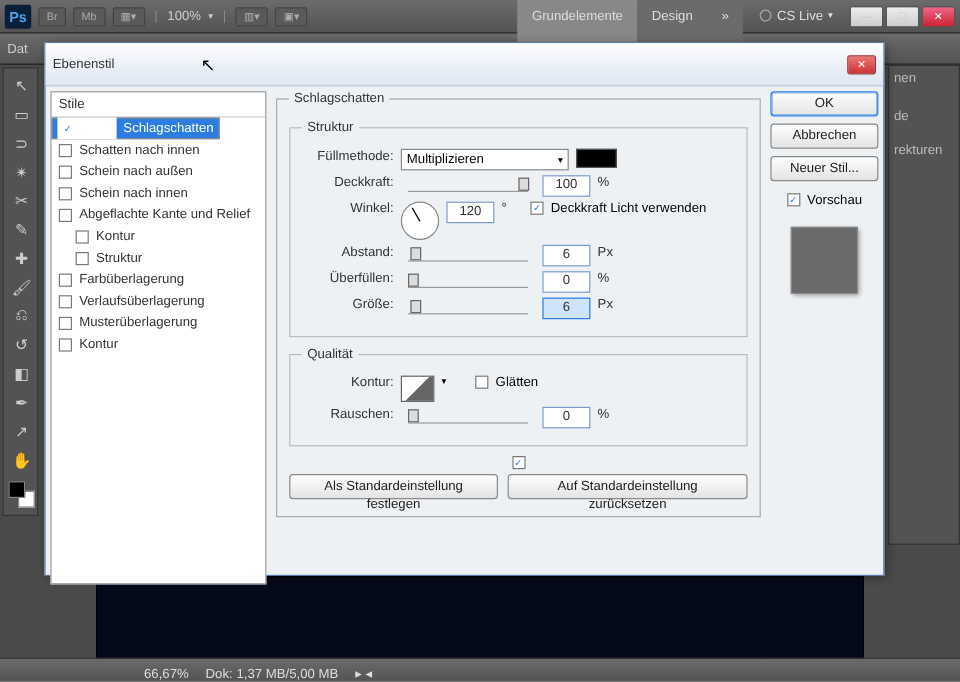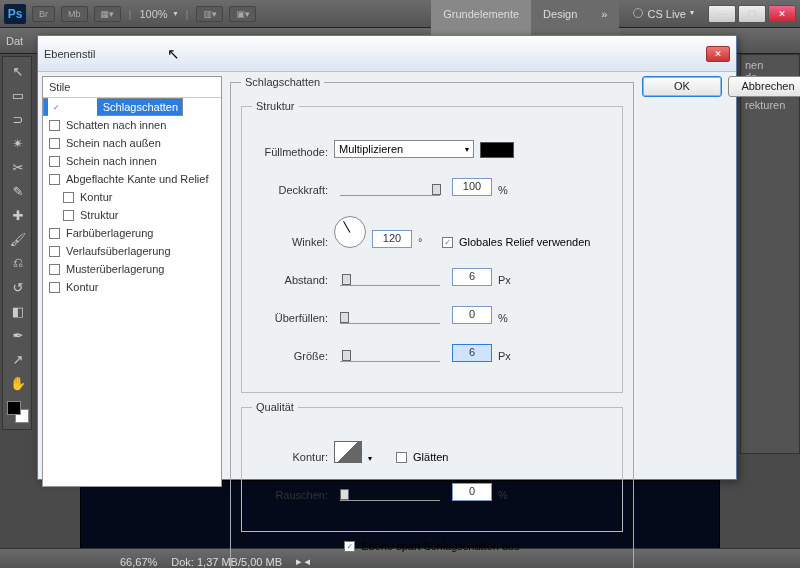--- a/index.html
+++ b/index.html
@@ -34,35 +34,35 @@
 .styles-sub{padding:4px 6px;background:#f0f0f0;border-bottom:1px solid #ccc;color:#333;font-size:10px}
 .style-item{display:flex;align-items:flex-end;gap:6px;padding:3px 6px;color:#333}
 .style-item.sel{background:#2b7de1;color:#fff}
 .style-item.indent{padding-left:20px}
 .cb{width:11px;height:11px;border:1px solid #7a7a7a;background:#fff;display:inline-flex;align-items:center;justify-content:center;font-size:8px;color:#2b7de1}
 .cb.sel{border-color:#fff}
 .settings-col{flex:1;display:flex;flex-direction:column;gap:6px}
 fieldset{border:1px solid #aaa;padding:8px 10px 10px;position:relative}
 legend{padding:0 4px;color:#333;font-size:11px}
 .inner-fs{border:1px solid #bbb;margin-top:4px}
-.row{display:flex;align-items:flex-end;gap:6px;margin:20px 0}
+.row{display:flex;align-items:flex-start;gap:6px;margin:4px 0}
 .row label{width:76px;text-align:right;color:#333}
 .sel{border:1px solid #888;background:#fff;padding:1px 4px;width:140px;height:18px;display:flex;align-items:center;justify-content:space-between}
 .color-sw{width:34px;height:16px;background:#000;border:1px solid #555}
 .slider{flex:0 0 100px;height:14px;position:relative;border-bottom:1px solid #999;margin:0 6px}
 .slider .thumb{position:absolute;top:2px;width:9px;height:11px;background:#ddd;border:1px solid #666}
 .numin{width:40px;height:18px;border:1px solid #7a9ac9;background:#fff;text-align:center;color:#333;padding:1px}
 .numin.focus{border:1px solid #2b7de1;background:#cfe4fb}
 .unit{color:#333;width:18px}
 .angle{width:32px;height:32px;border:1px solid #888;border-radius:50%;position:relative;background:#fff}
 .angle .nd{position:absolute;left:50%;top:50%;width:13px;height:1px;background:#000;transform-origin:left;transform:rotate(-120deg)}
 .contour{width:28px;height:22px;border:1px solid #666;background:linear-gradient(135deg,#fff 0 49%,#666 50% 100%)}
 .btn{border:1px solid #8a8a8a;background:linear-gradient(#fdfdfd,#e4e4e4);padding:2px 8px;border-radius:3px;color:#222;text-align:center;min-width:80px;height:21px;line-height:15px}
 .btn.primary{border:1px solid #2b7de1;box-shadow:0 0 0 1px #8ab6ee inset}
-.btns-col{width:90px;display:flex;flex-direction:row;gap:6px;align-items:stretch}
+.btns-col{width:90px;display:flex;flex-direction:column;gap:6px;align-items:stretch}
 .preview-sw{width:56px;height:56px;background:#6a6a6a;border:1px solid #888;box-shadow:2px 2px 4px rgba(0,0,0,.4);margin:6px auto}
 .cursor{position:absolute;left:167px;top:45px;font-size:15px;color:#000;pointer-events:none}
 </style>
 </head>
 <body>
 
 <div class="appbar">
   <div class="ps-logo">Ps</div>
   <div class="tb-btn">Br</div>
   <div class="tb-btn">Mb</div>
@@ -110,21 +110,21 @@
   <div class="tool">↗</div>
   <div class="tool">✋</div>
   <div class="swatches">
     <div class="sw fg"></div>
     <div class="sw bg"></div>
   </div>
 </div>
 
 <div class="rpanel">
   <div>nen</div>
-  <div style="">de</div>
+  <div style="margin-top:20px">de</div>
   <div style="margin-top:16px">rekturen</div>
 </div>
 
 <div class="canvas"></div>
 
 <div class="statusbar">
   <span>66,67%</span>
   <span>Dok: 1,37 MB/5,00 MB</span>
   <span>▸ ◂</span>
 </div>
@@ -207,21 +207,21 @@
             <span class="unit">%</span>
           </div>
           <div class="row">
             <label>Winkel:</label>
             <div class="angle">
                 <div class="nd"></div>
               </div>
             <div class="numin">120</div>
             <span class="unit">°</span>
             <span class="cb">✓</span>
-            <span>Globales Relief verwenden</span>
+            <span>Deckkraft Licht verwenden</span>
           </div>
           <div class="row">
             <label>Abstand:</label>
             <div class="slider">
                 <div class="thumb" style="left:2px"></div>
               </div>
             <div class="numin">6</div>
             <span class="unit">Px</span>
           </div>
           <div class="row">
@@ -255,21 +255,24 @@
             <label>Rauschen:</label>
             <div class="slider">
                 <div class="thumb" style="left:0"></div>
               </div>
             <div class="numin">0</div>
             <span class="unit">%</span>
           </div>
         </fieldset>
         <div class="row" style="justify-content:center;margin-top:8px">
           <span class="cb">✓</span>
-          <span>Ebene spart Schlagschatten aus</span>
+        </div>
+        <div class="row" style="justify-content:center;gap:8px">
+          <div class="btn" style="min-width:170px">Als Standardeinstellung festlegen</div>
+          <div class="btn" style="min-width:200px">Auf Standardeinstellung zurücksetzen</div>
         </div>
       </fieldset>
     </div>
 
     <div class="btns-col">
       <div class="btn primary">OK</div>
       <div class="btn">Abbrechen</div>
       <div class="btn">Neuer Stil...</div>
       <div class="row" style="justify-content:center;margin-top:4px">
         <span class="cb">✓</span>

